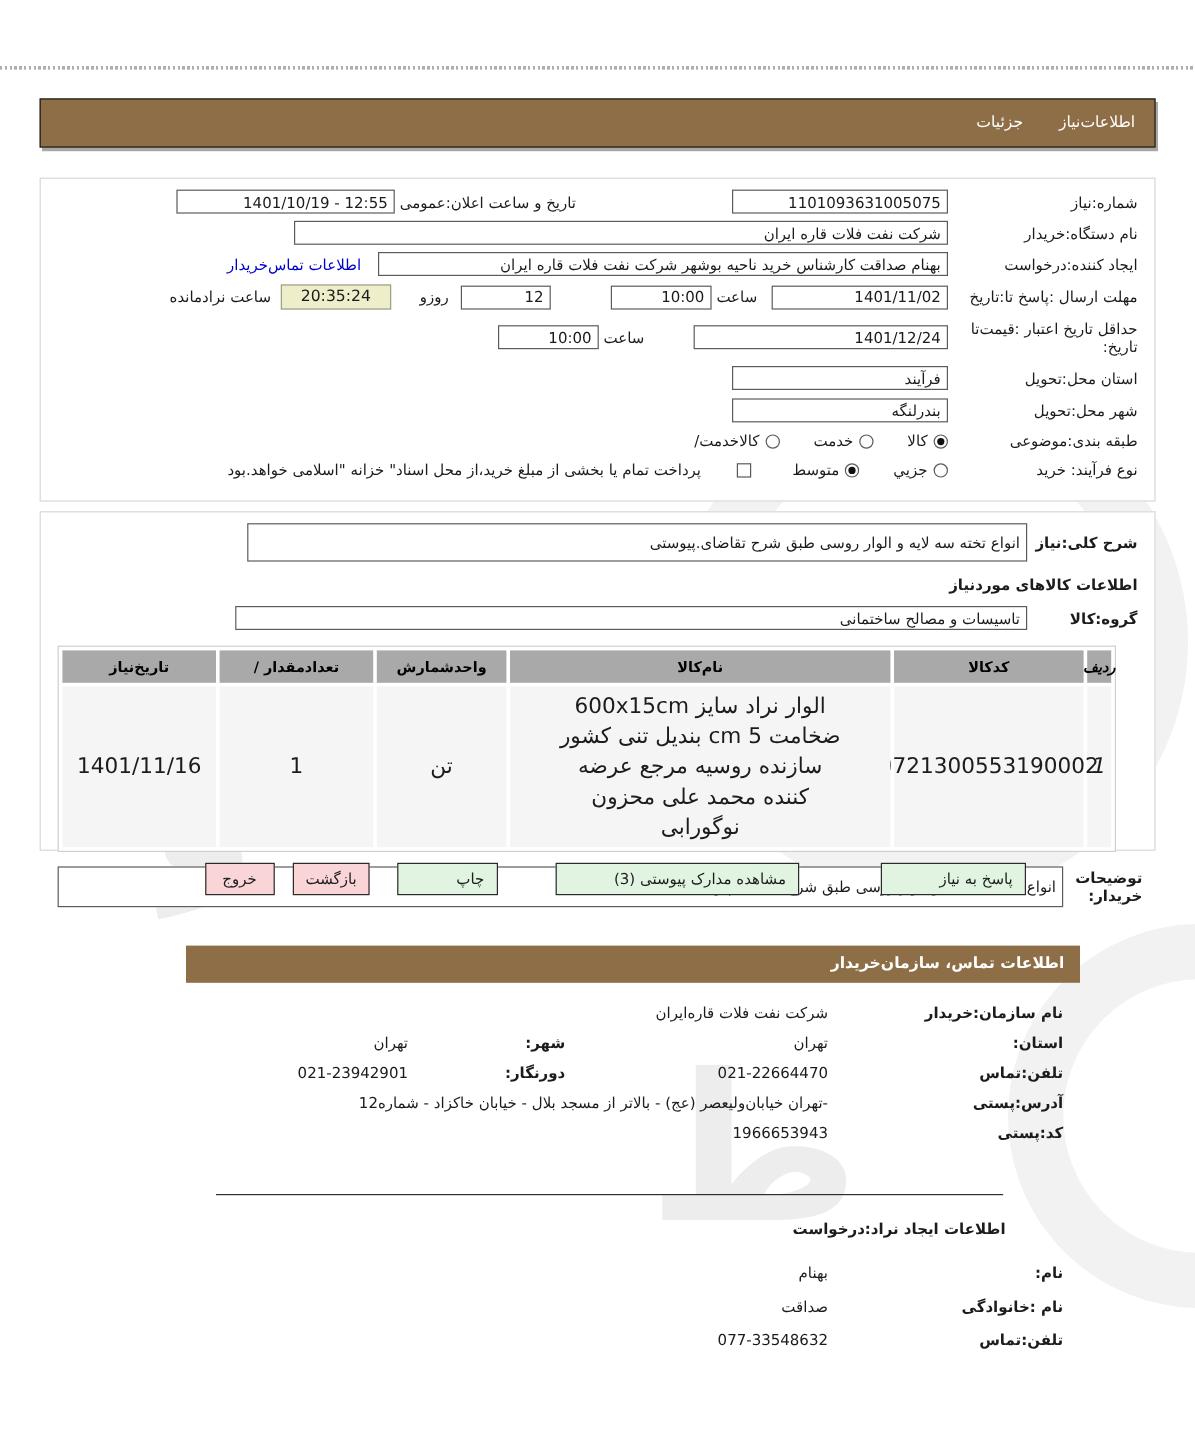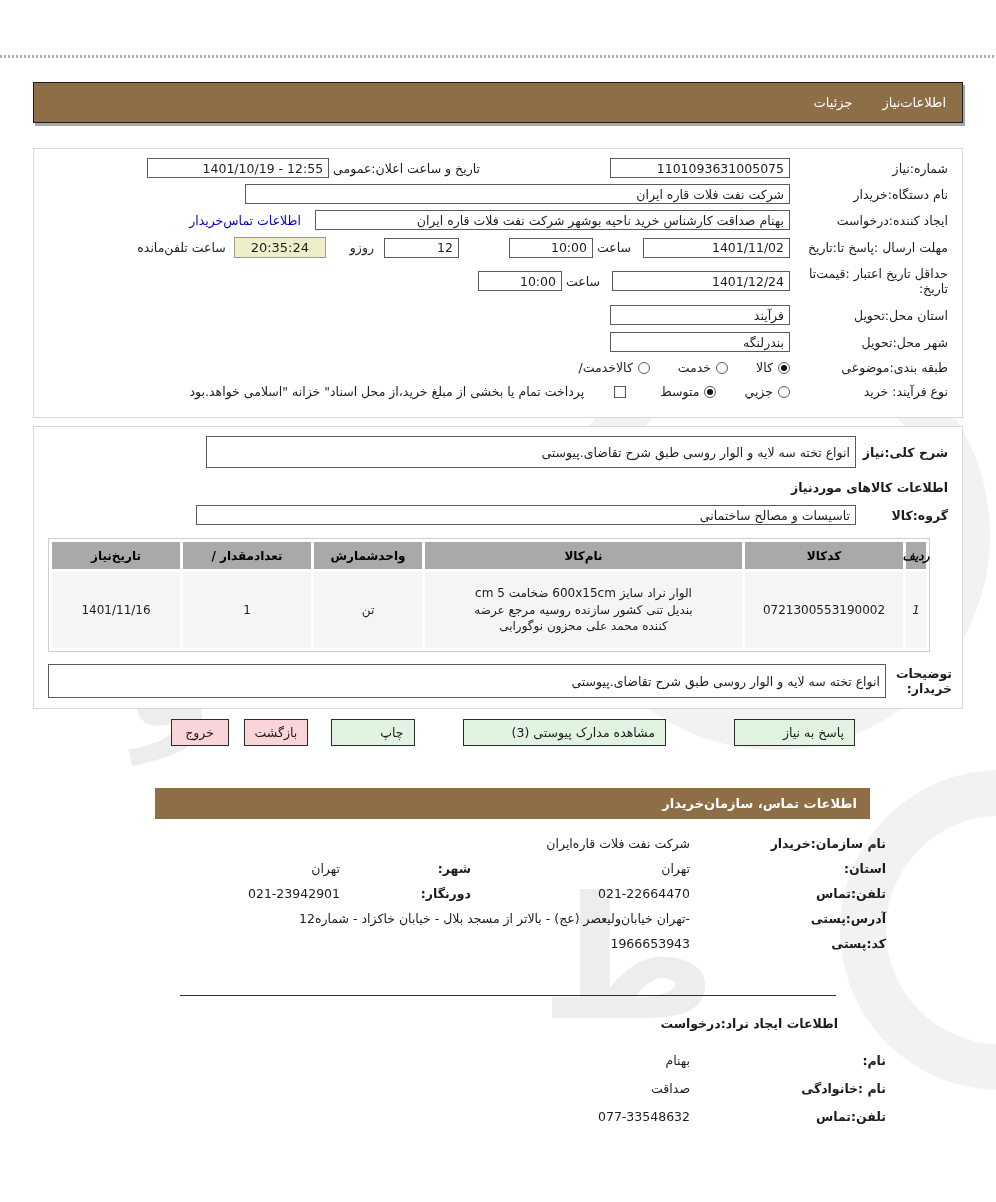--- a/index.html
+++ b/index.html
@@ -13,21 +13,21 @@
 
   
   .wm { position:absolute; z-index:0; color:rgba(110,110,110,.12); font-weight:bold; pointer-events:none; user-select:none; }
   .wm-ring { position:absolute; z-index:0; border-radius:50%; border:46px solid rgba(110,110,110,.09); pointer-events:none; }
 
   .content { position:relative; z-index:1; }
 
   
   .tabbar { position:absolute; top:82px; right:33px; left:33px; height:41px; background:#8d6e47; border:1px solid #1f1f1f;
             box-shadow:2px 3px 0 rgba(60,60,60,.45); display:flex; align-items:center; gap:30px; padding:0 16px; color:#fff; font-size:13px; }
-  .bar2 { position:absolute; top:788px; right:126px; left:155px; height:31px; background:#8d6e47; display:flex; align-items:center;
+  .bar2 { position:absolute; top:788px; right:96px; left:155px; height:31px; background:#8d6e47; display:flex; align-items:center;
           padding:0 13px; color:#fff; font-weight:bold; font-size:13px; }
 
   
   .panel { position:absolute; right:33px; left:33px; border:1px solid #d8d8d8; background:#fff; padding:9px 14px; }
   .panel1 { top:148px; height:270px; }
   .panel2 { top:426px; height:283px; }
 
   .row { display:flex; align-items:center; }
   .lbl { color:#1c1c1c; }
   .b { font-weight:bold; }
@@ -40,21 +40,21 @@
 
   .radio { width:12px; height:12px; border:1px solid #5a5a5a; border-radius:50%; background:#fdfdfd; flex:none; display:inline-flex; align-items:center; justify-content:center; margin-left:5px; }
   .radio.on::after { content:""; width:6px; height:6px; border-radius:50%; background:#111; }
   .chk { width:12px; height:12px; border:1px solid #5a5a5a; background:#fdfdfd; flex:none; margin-left:6px; }
   .opt { display:flex; align-items:center; }
 
   
   .tablewrap { border:1px solid #cfcfcf; background:#fff; padding:3px; margin:13px 18px 0 0; }
   .thead,.trow { display:flex; gap:3px; }
   .th { background:#a9a9a9; color:#000; font-weight:bold; font-size:12px; height:27px; display:flex; align-items:center; justify-content:center; }
-  .td { background:#f5f5f5; display:flex; align-items:center; justify-content:center; text-align:center; font-size:12px; line-height:1.4; }
+  .td { background:#f5f5f5; display:flex; align-items:center; justify-content:center; text-align:center; font-size:18px; line-height:1.4; }
   .trow { margin-top:3px; }
   .trow .td { min-height:76px; }
   .c1{width:20px;flex:none;font-style:italic;} .c2{width:158px;flex:none;} .c3{flex:1;} .c4{width:108px;flex:none;} .c5{width:128px;flex:none;} .c6{width:128px;flex:none;}
 
   
   .btnrow { position:absolute; top:719px; right:141px; display:flex; align-items:center; }
   .btn { border:1px solid #2b2b2b; height:27px; display:flex; align-items:center; justify-content:center; font-size:12.5px; cursor:pointer; padding:0 10px; }
   .btn.green { background:#e1f3e1;padding-left:48px; }
   .btn.pink { background:#f9d5d8; }
   .bm1{min-width:106px;margin-left:68px;} .bm2{min-width:200px;margin-left:48px;} .bm3{min-width:62px;margin-left:23px;} .bm4{min-width:60px;margin-left:15px;} .bm5{min-width:58px;}
@@ -110,25 +110,25 @@
         <span class="link" style="margin-right:14px;">اطلاعات تماس‌خریدار</span>
       </div>
       <div class="row" style="margin-bottom:8px;">
         <span class="lbl w158">مهلت ارسال :پاسخ تا:تاریخ</span>
         <span class="fbox" style="width:147px;">1401/11/02</span>
         <span class="lbl" style="margin-right:12px;">ساعت</span>
         <span class="fbox" style="width:84px; margin-right:4px;">10:00</span>
         <span class="fbox" style="width:75px; margin-right:50px;">12</span>
         <span class="lbl" style="margin-right:10px;">روزو</span>
         <span class="count" style="margin-right:24px;">20:35:24</span>
-        <span class="lbl" style="margin-right:8px;">ساعت تلفن‌مانده</span>
+        <span class="lbl" style="margin-right:8px;">ساعت نراد‌مانده</span>
       </div>
       <div class="row" style="margin-bottom:9px;">
         <span class="lbl w158 twolines"><span>حداقل تاریخ اعتبار :قیمت‌تا</span><br><span>تاریخ:</span></span>
-        <span class="fbox" style="width:178px;">1401/12/24</span>
+        <span class="fbox" style="width:212px;margin-left:29px;">1401/12/24</span>
         <span class="lbl" style="margin-right:12px;">ساعت</span>
         <span class="fbox" style="width:84px; margin-right:4px;">10:00</span>
       </div>
       <div class="row" style="margin-bottom:7px;">
         <span class="lbl w158">استان محل:تحویل</span>
         <span class="fbox" style="width:180px;">فرآیند</span>
       </div>
       <div class="row" style="margin-bottom:8px;">
         <span class="lbl w158">شهر محل:تحویل</span>
         <span class="fbox" style="width:180px;">بندرلنگه</span>

